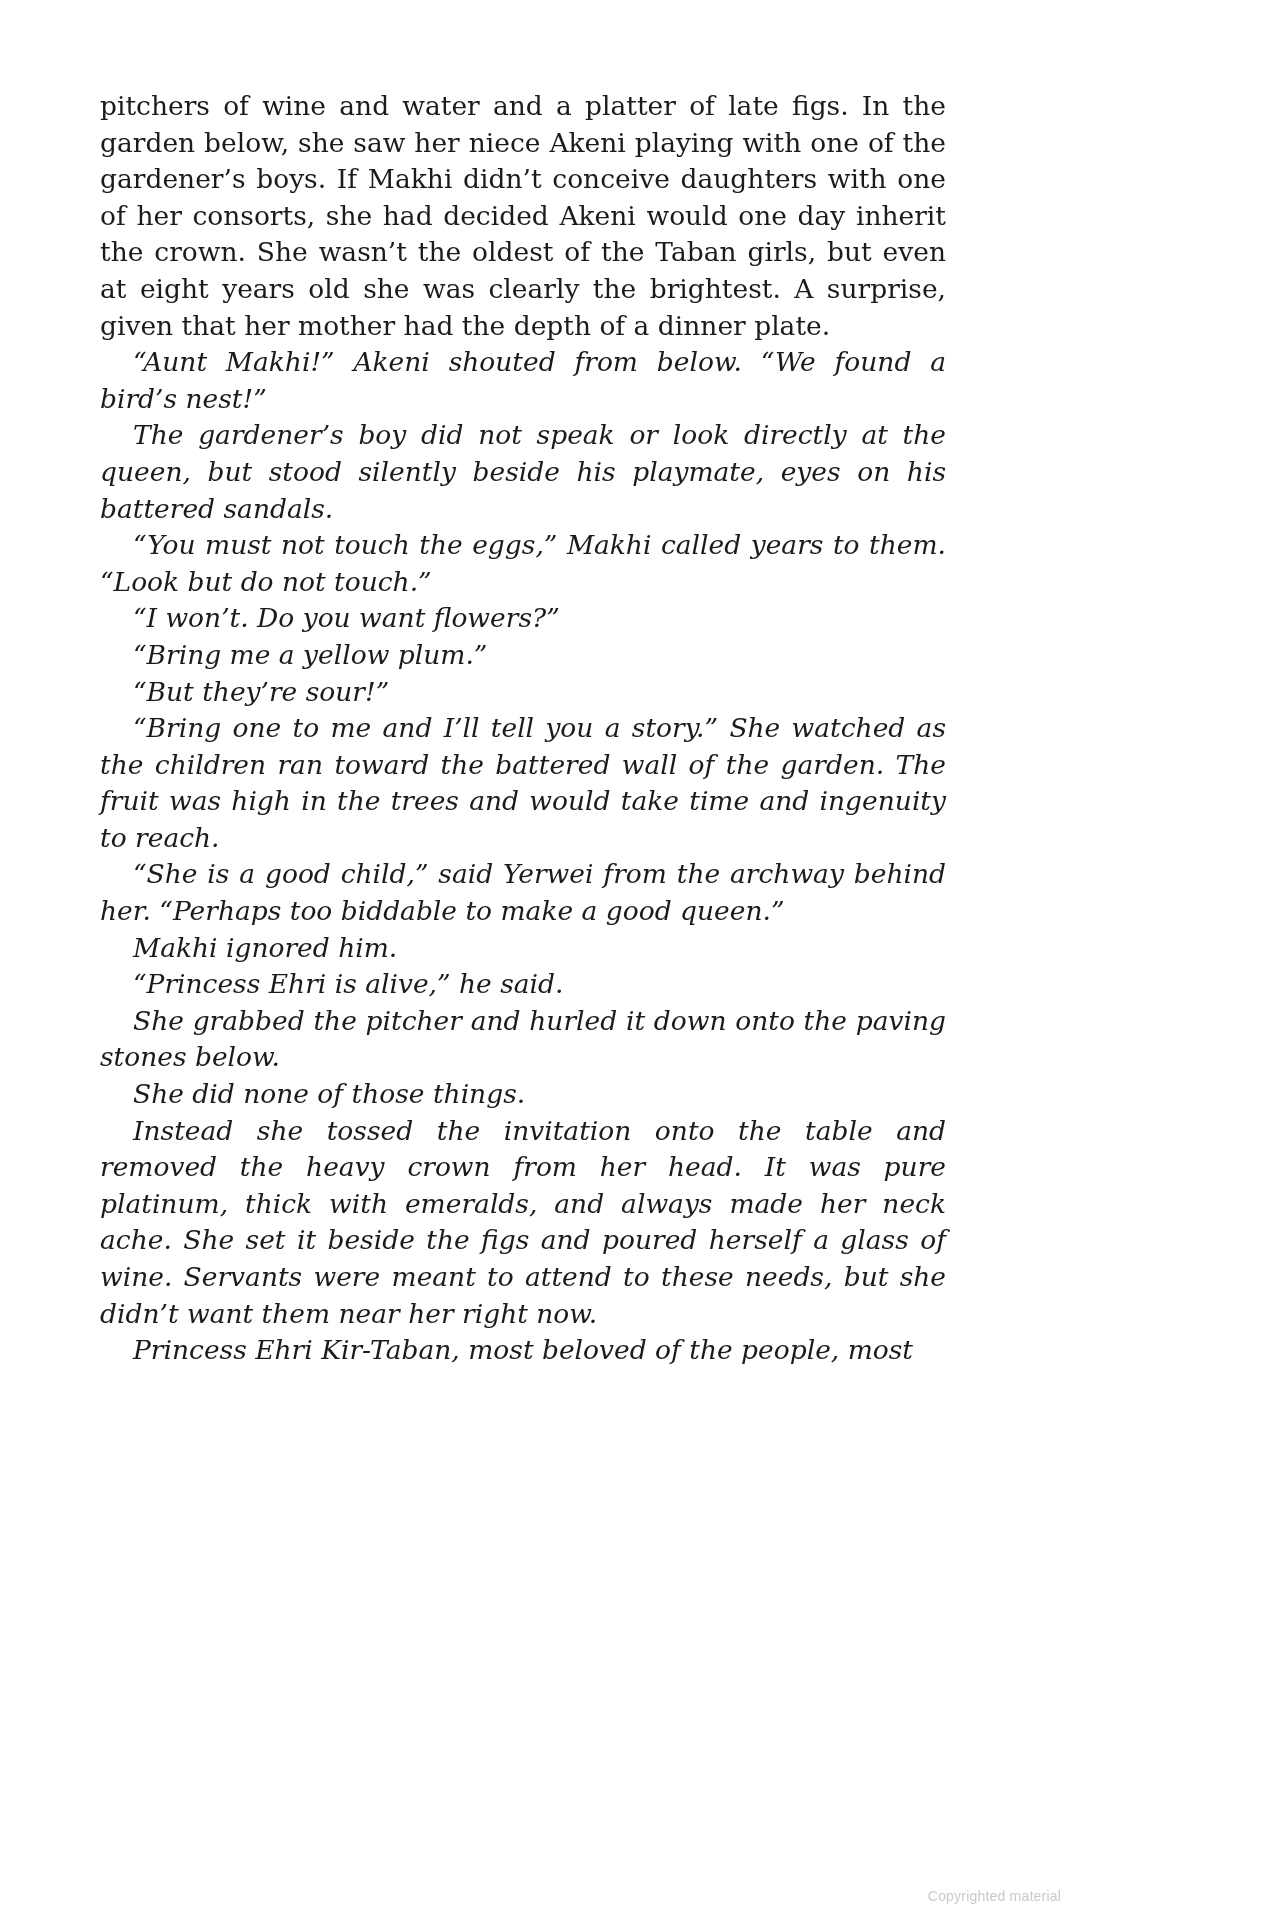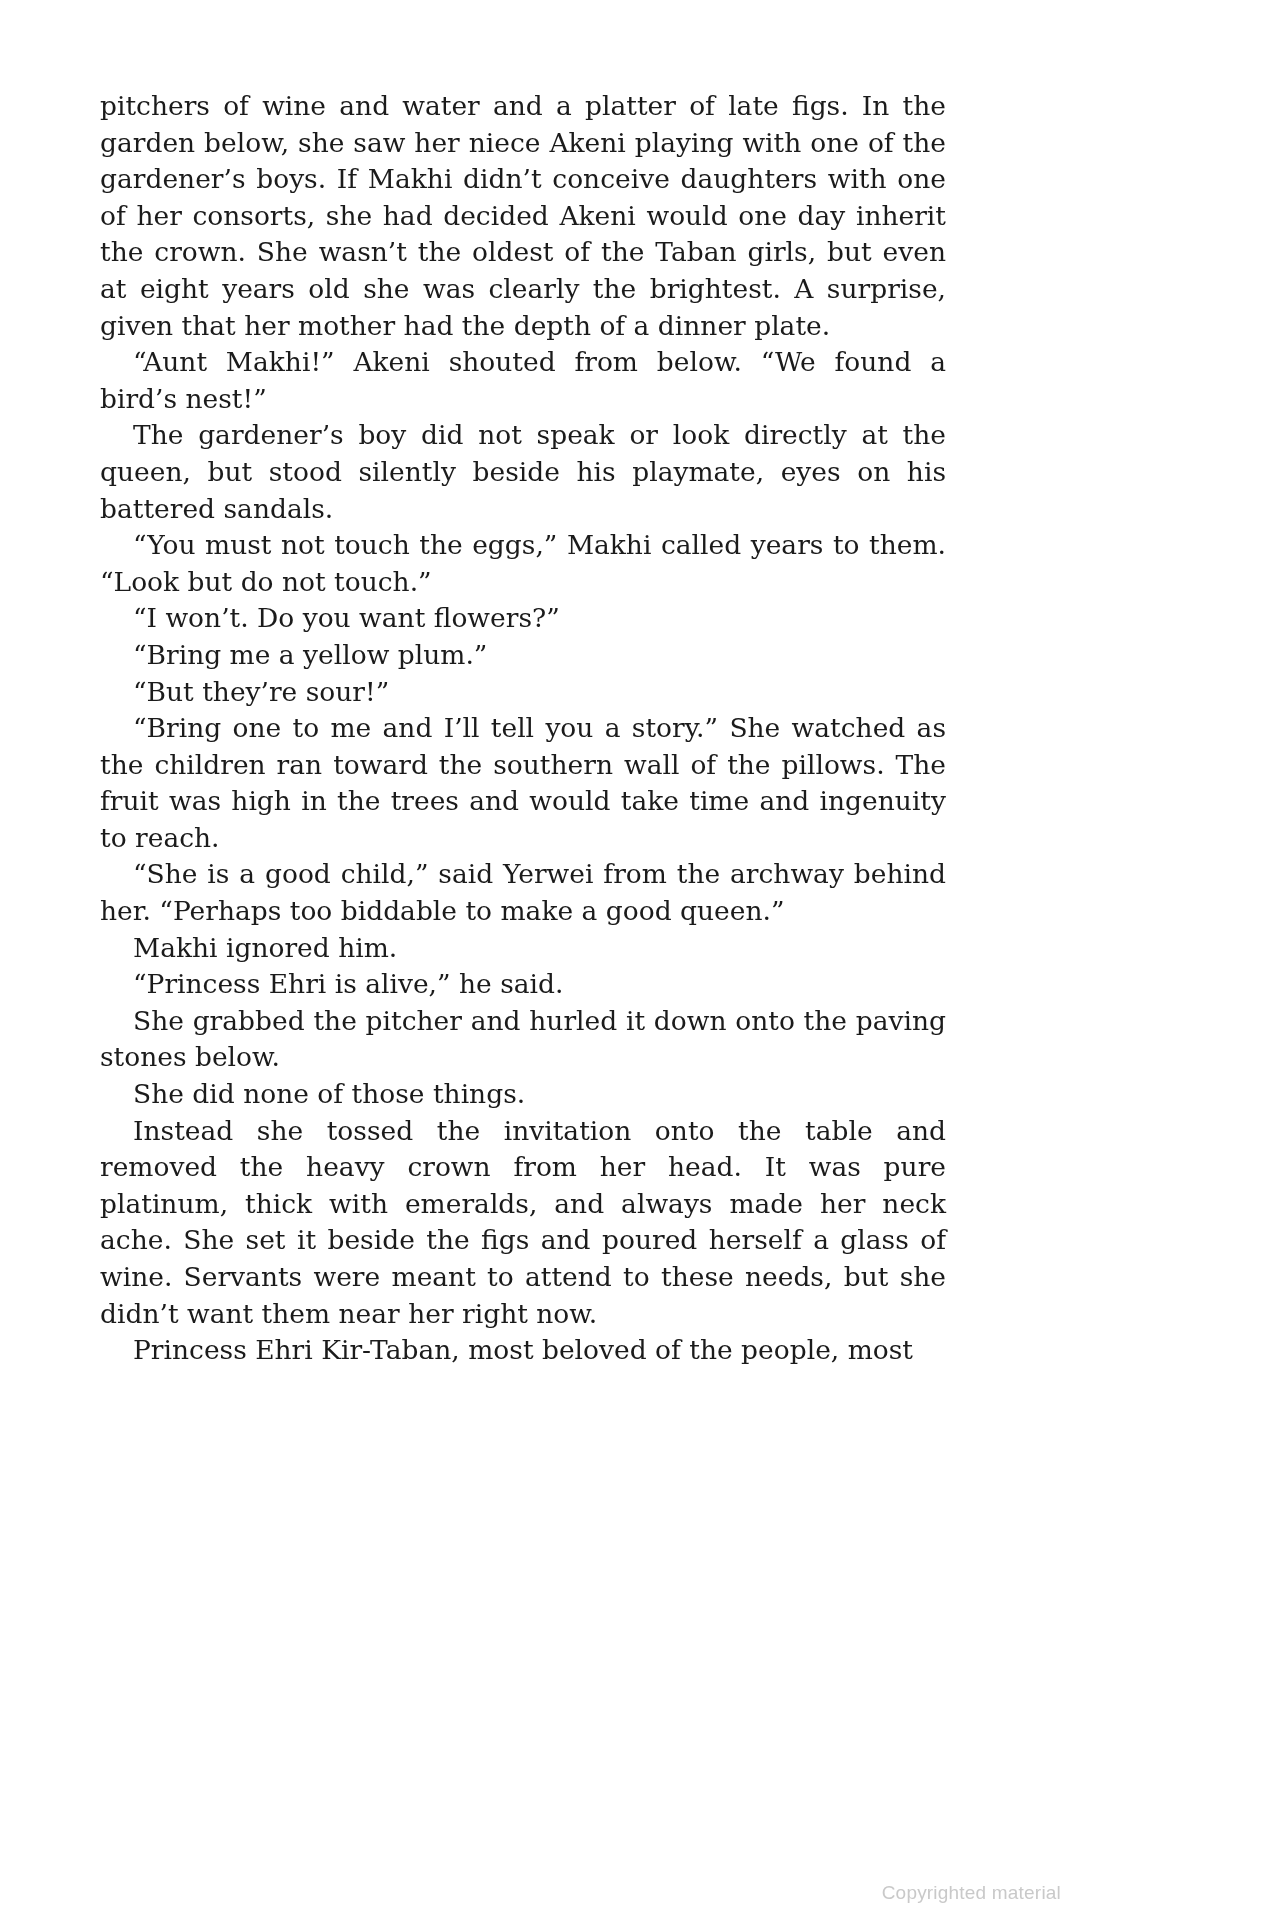--- a/index.html
+++ b/index.html
@@ -27,44 +27,45 @@
     text-justify: inter-word;
     hyphens: none;
     -webkit-hyphens: none;
   }
   .para {
     margin: 0;
     padding: 0;
   }
   .para.indent {
     text-indent: 33px;
+    font-style: italic;
   }
   .copyright {
     position: absolute;
     right: 26px;
     bottom: 16px;
     font-family: "Liberation Sans", "DejaVu Sans", sans-serif;
-    font-size: 19px;
+    font-size: 14px;
     color: #c9c9c9;
     letter-spacing: 0.2px;
   }
 </style>
 </head>
 <body>
 
 <div class="page">
   <div class="text-block">
       <p class="para">pitchers of wine and water and a platter of late figs. In the garden below, she saw her niece Akeni playing with one of the gardener’s boys. If Makhi didn’t conceive daughters with one of her consorts, she had decided Akeni would one day inherit the crown. She wasn’t the oldest of the Taban girls, but even at eight years old she was clearly the brightest. A surprise, given that her mother had the depth of a dinner plate.</p>
       <p class="para indent">“Aunt Makhi!” Akeni shouted from below. “We found a bird’s nest!”</p>
       <p class="para indent">The gardener’s boy did not speak or look directly at the queen, but stood silently beside his playmate, eyes on his battered sandals.</p>
       <p class="para indent">“You must not touch the eggs,” Makhi called years to them. “Look but do not touch.”</p>
       <p class="para indent">“I won’t. Do you want flowers?”</p>
       <p class="para indent">“Bring me a yellow plum.”</p>
       <p class="para indent">“But they’re sour!”</p>
-      <p class="para indent">“Bring one to me and I’ll tell you a story.” She watched as the children ran toward the southern wall of the pillows. The fruit was high in the trees and would take time and ingenuity to reach.</p>
+      <p class="para indent">“Bring one to me and I’ll tell you a story.” She watched as the children ran toward the battered wall of the garden. The fruit was high in the trees and would take time and ingenuity to reach.</p>
       <p class="para indent">“She is a good child,” said Yerwei from the archway behind her. “Perhaps too biddable to make a good queen.”</p>
       <p class="para indent">Makhi ignored him.</p>
       <p class="para indent">“Princess Ehri is alive,” he said.</p>
       <p class="para indent">She grabbed the pitcher and hurled it down onto the paving stones below.</p>
       <p class="para indent">She did none of those things.</p>
       <p class="para indent">Instead she tossed the invitation onto the table and removed the heavy crown from her head. It was pure platinum, thick with emeralds, and always made her neck ache. She set it beside the figs and poured herself a glass of wine. Servants were meant to attend to these needs, but she didn’t want them near her right now.</p>
       <p class="para indent">Princess Ehri Kir-Taban, most beloved of the people, most</p>
     </div>
   <div class="copyright">Copyrighted material</div>
 </div>

